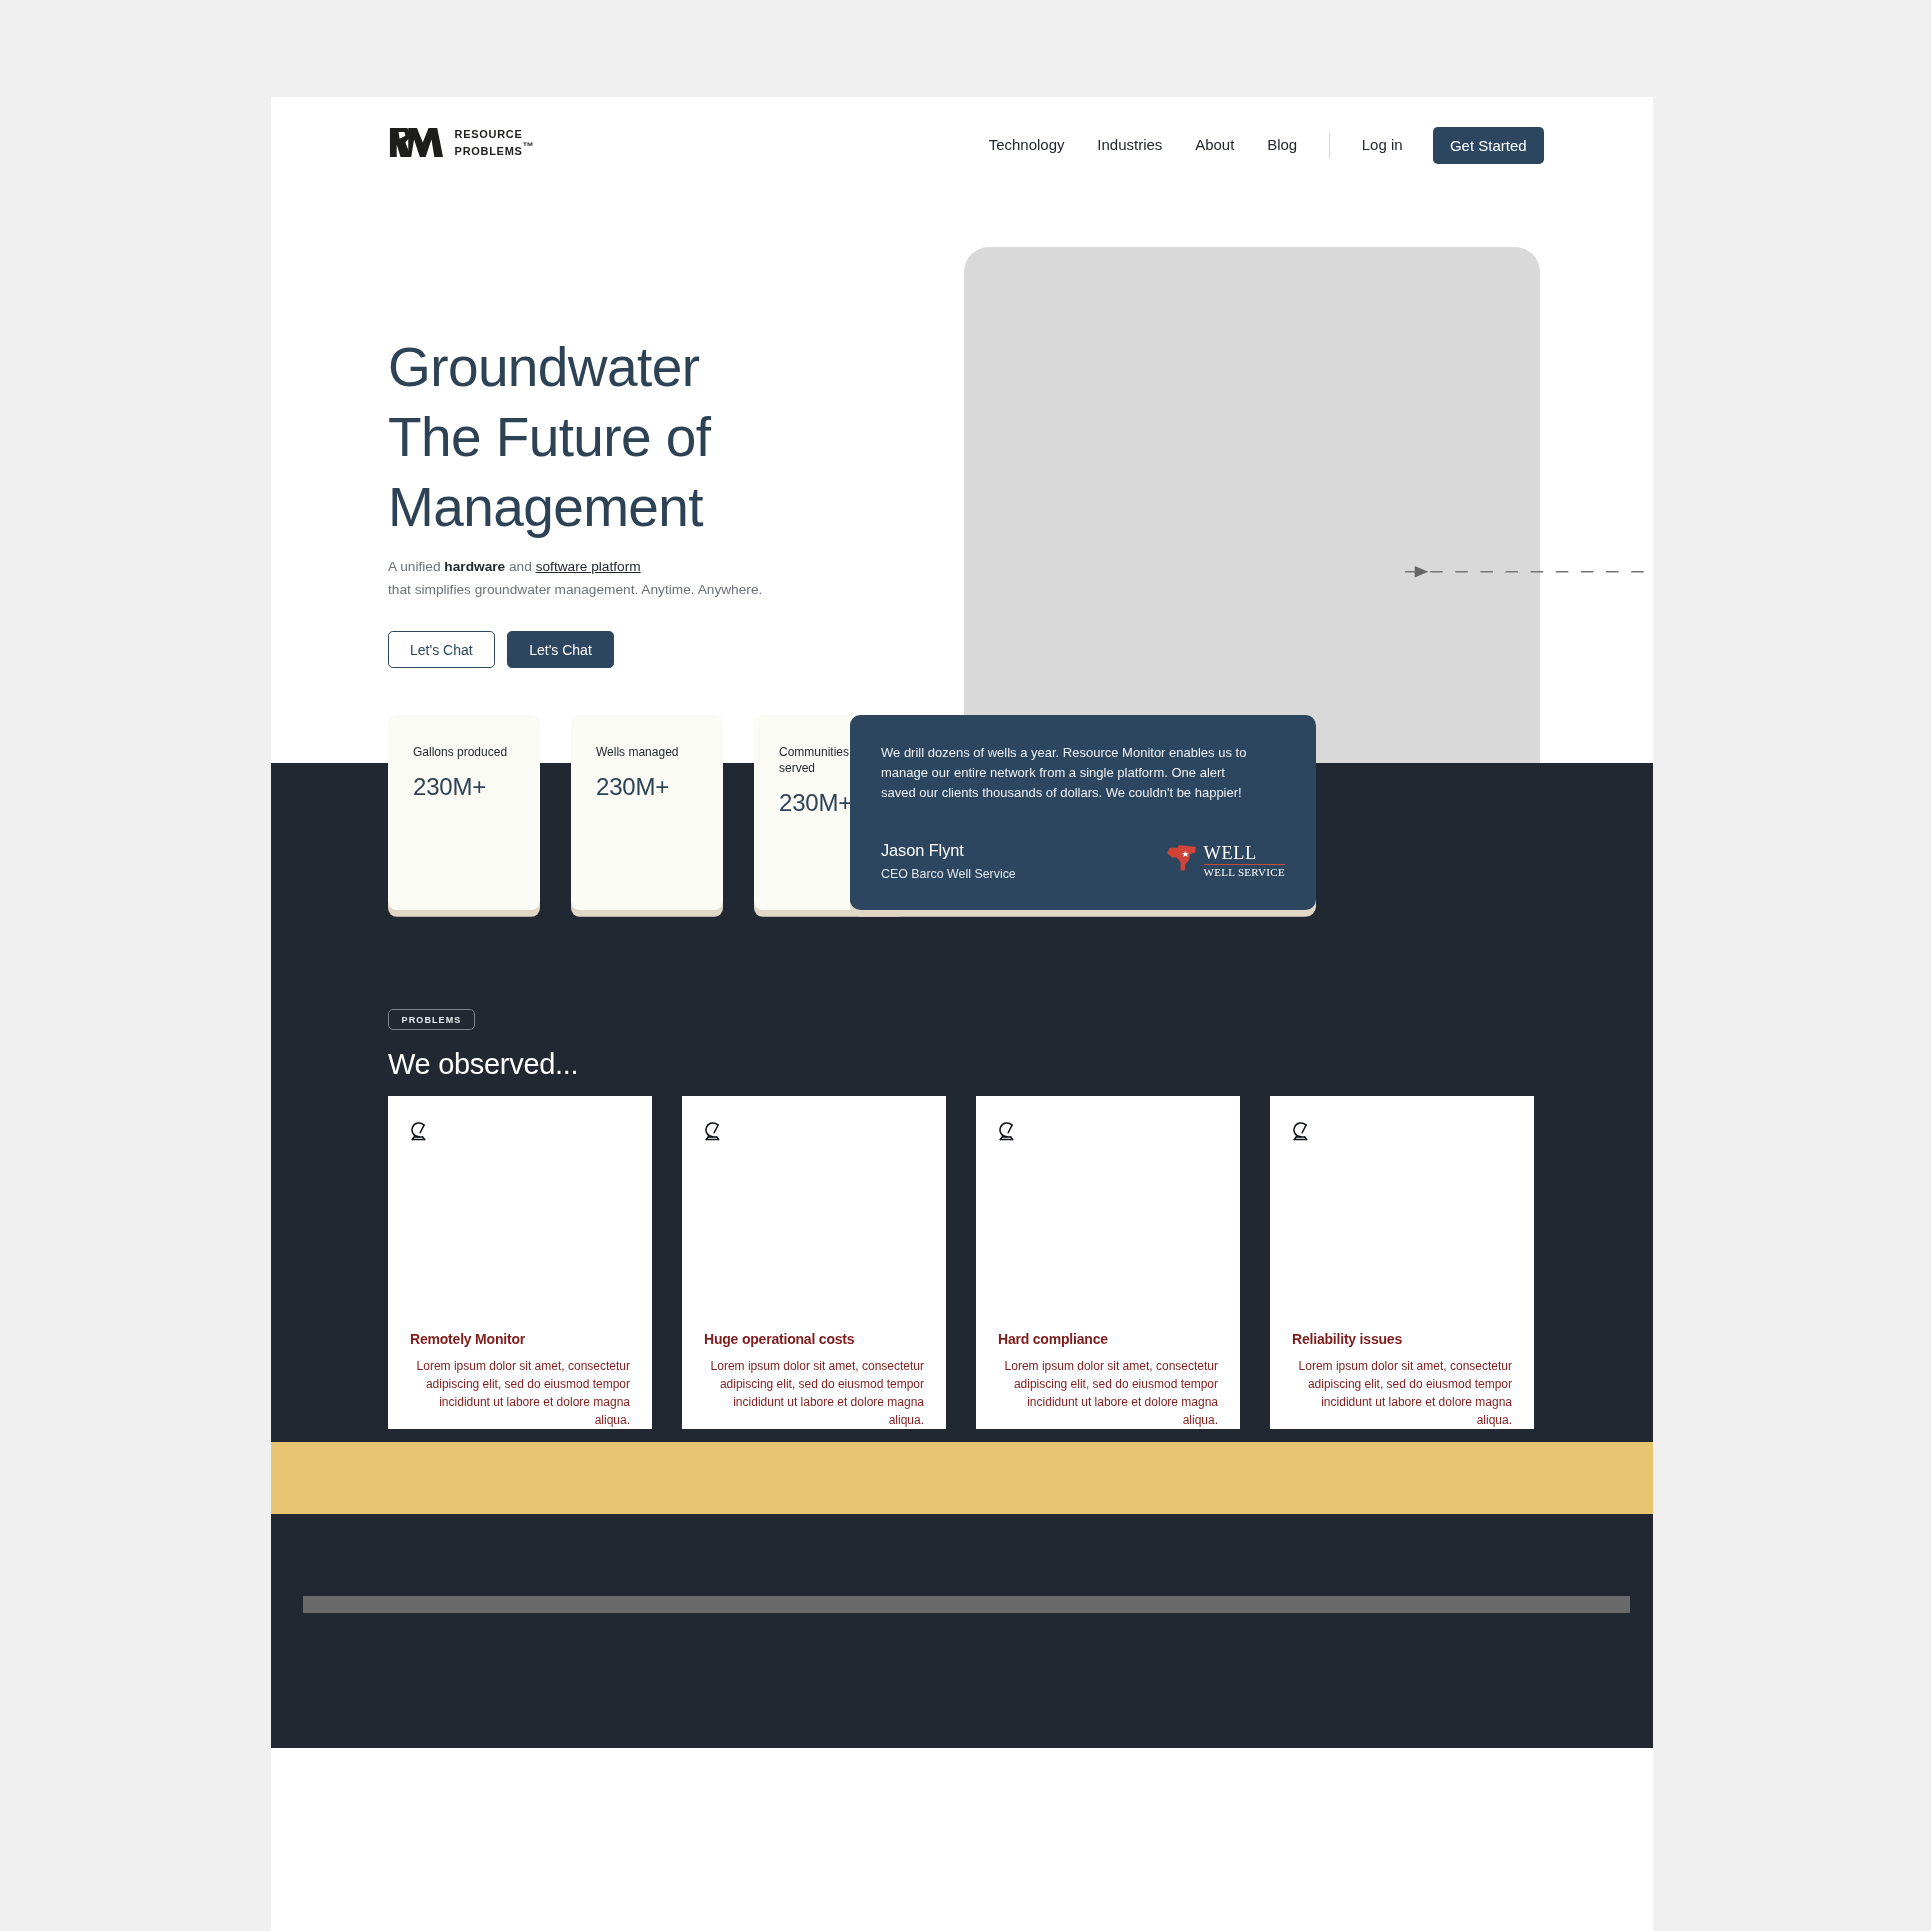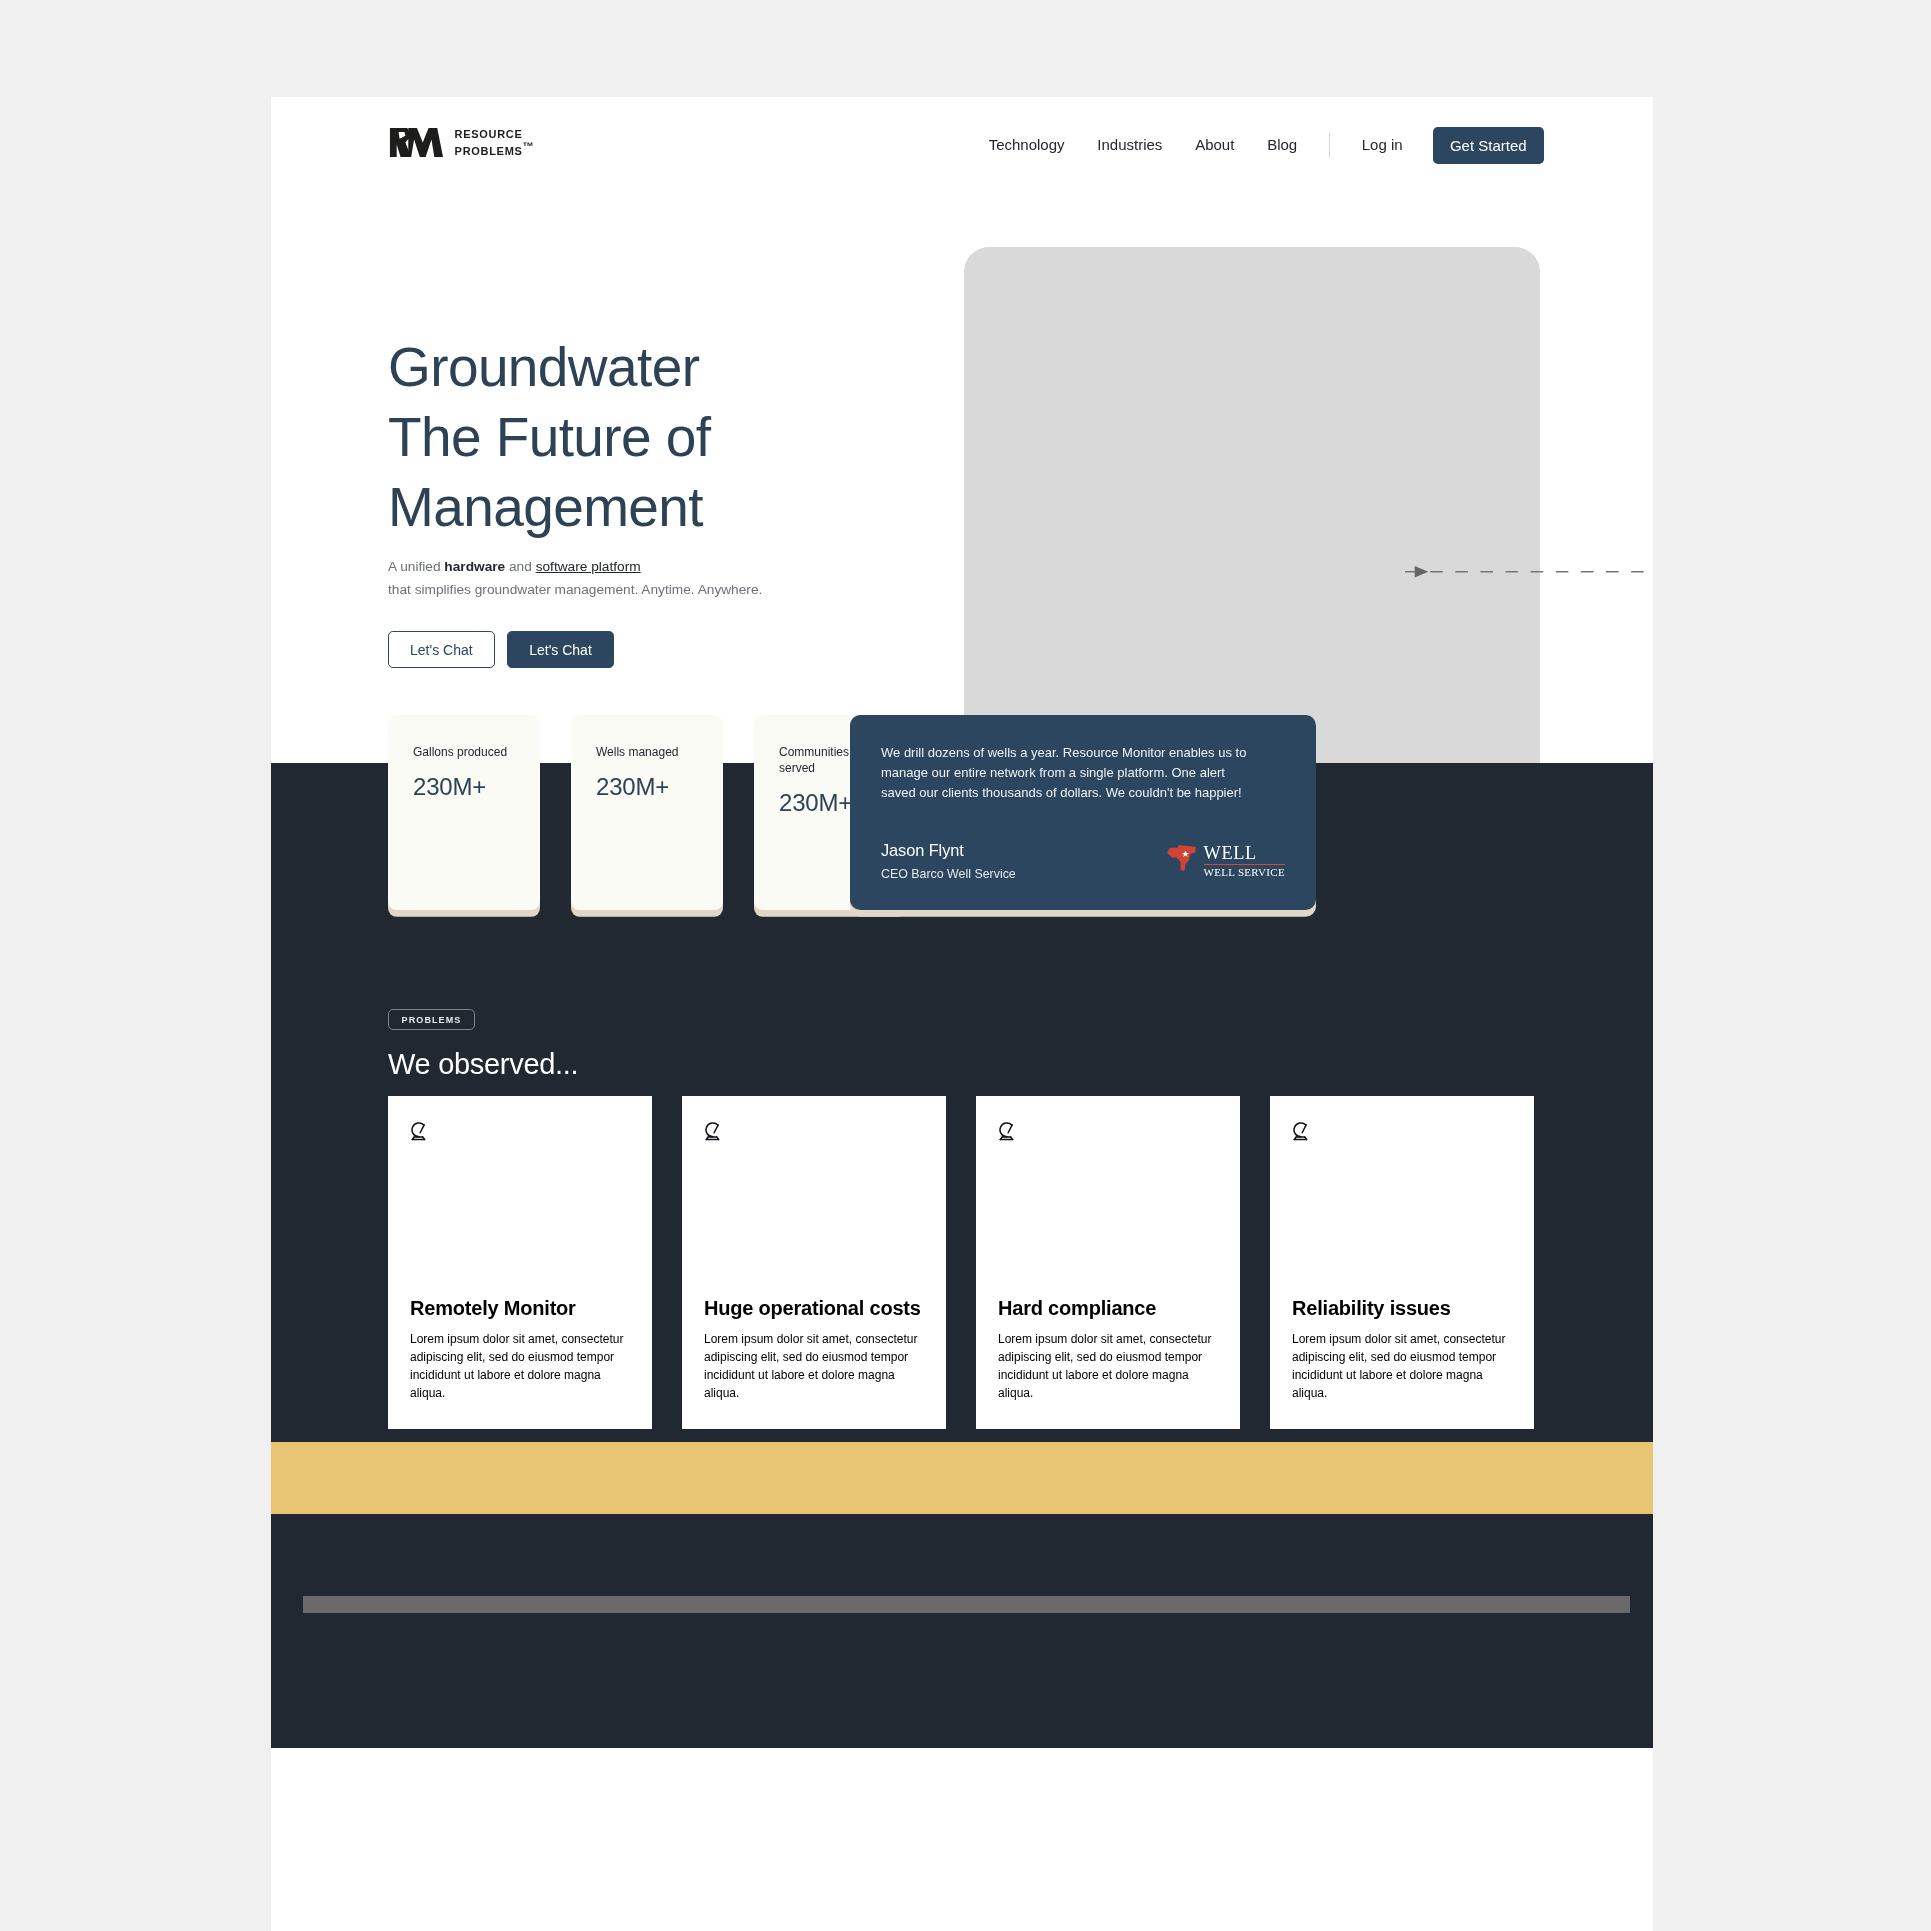--- a/index.html
+++ b/index.html
@@ -320,31 +320,31 @@
   .problem-card {
     width: 264px;
     height: 333px;
     background: #ffffff;
     padding: 26px 22px 0 22px;
     display: flex;
     flex-direction: column;
   }
   .problem-icon { margin-bottom: auto; }
   .problem-title {
-    font-size: 20px;
+    font-size: 14px;
     font-weight: 700;
-    color: #000000;
+    color: #7f1d1d;
     letter-spacing: -0.2px;
   }
   .problem-body {
     margin-top: 9.7px;
-    margin-bottom: 27px;
     font-size: 12px;
     line-height: 18px;
-    color: #000000;
+    color: #7f1d1d;
+    text-align: right;
   }
 
   
   .band-yellow {
     position: absolute;
     left: 0;
     top: 1345px;
     width: 1390px;
     height: 72px;
     background: #e8c572;

